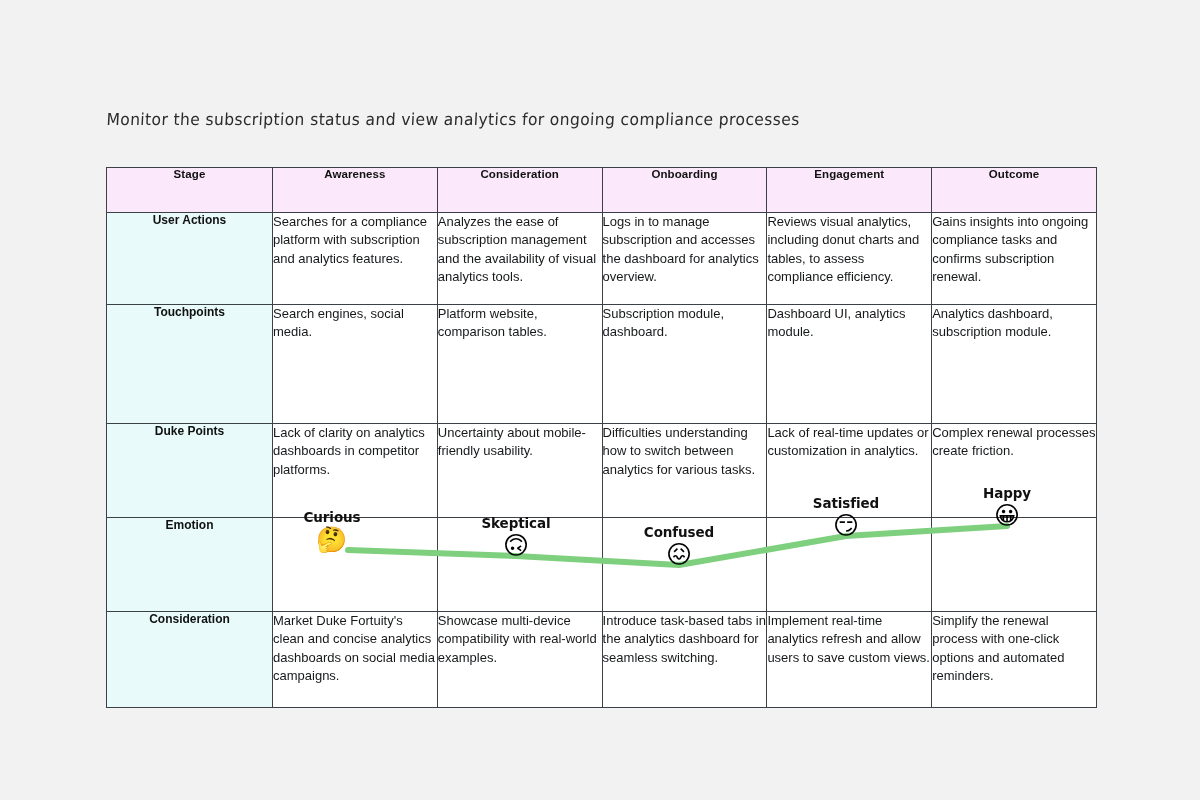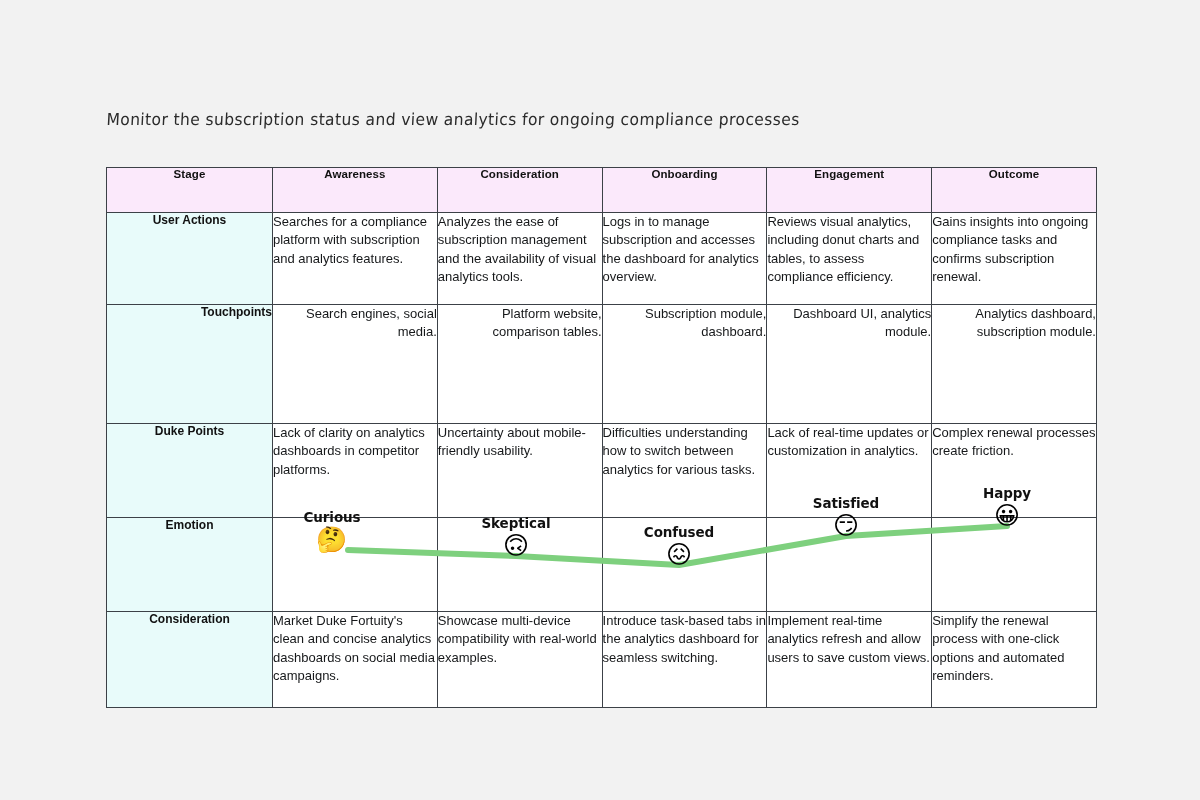--- a/index.html
+++ b/index.html
@@ -80,21 +80,21 @@
   td.cell {
     background: #ffffff;
     vertical-align: middle;
     padding: 8px 7px 8px 7px;
     font-size: 13px;
     line-height: 1.42;
     color: #16181a;
   }
 
   tr.r-useractions td { height: 92px; }
-  tr.r-touchpoints td { height: 119px; text-align: right; }
+  tr.r-touchpoints td { height: 119px; }
   tr.r-painpoints  td { height: 94px; }
   tr.r-emotion     td { height: 94px; }
   tr.r-opportunities td { height: 96px; }
 
   
   td.emotion-cell {
     background: #ffffff;
     position: relative;
     padding: 0;
   }

